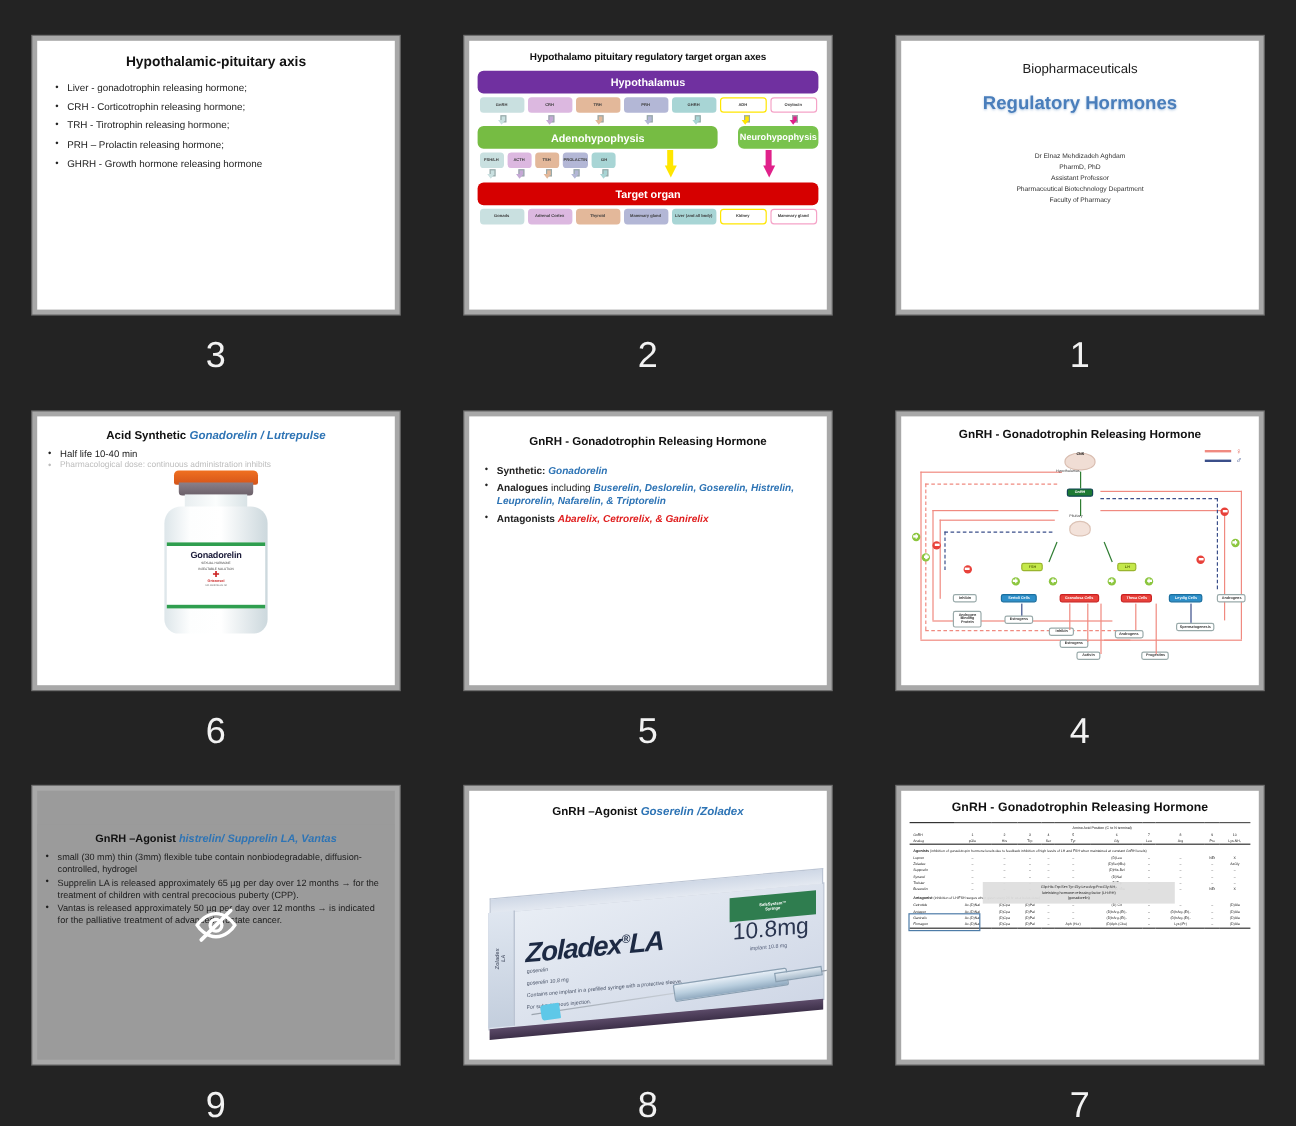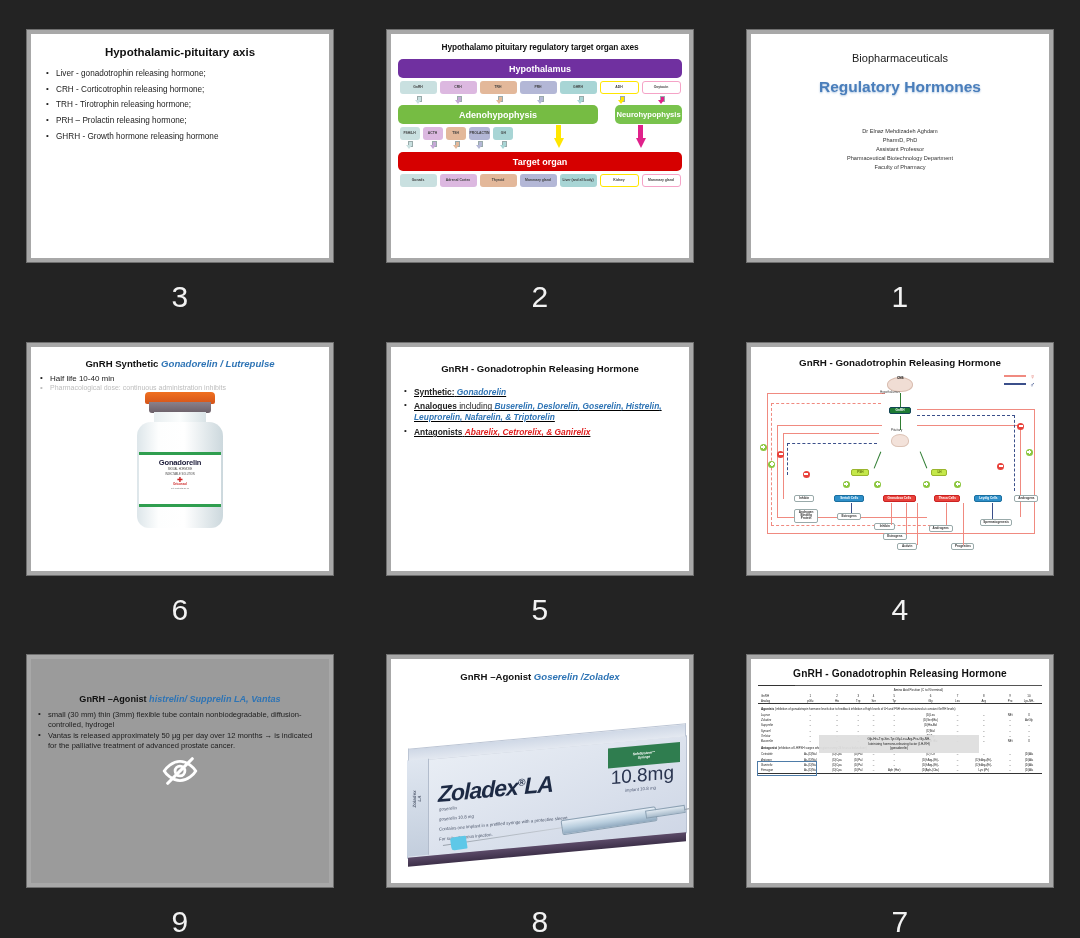--- a/index.html
+++ b/index.html
@@ -167,21 +167,21 @@
   }
   .vial .label .nm { font-size: 7.6px; font-weight: bold; color:#1c1c3a; letter-spacing:-.2px;}
   .vial .label .l2 { font-size: 2.6px; color:#444; margin-top:1.5px; }
   .vial .label .cross { color:#cc2222; font-size: 7px; line-height:.8; margin-top:1px;}
   .vial .label .brand { font-size: 3px; color:#cc2222; font-weight:bold; }
   .vial .label .l3 { font-size: 2.2px; color:#666; margin-top:1px;}
 
   
   .s5 { padding: 16px 12px; }
   .s5 .s-title { font-size: 9.6px; margin-bottom: 13px; }
-  .s5 .bullets { font-size: 8.4px; text-decoration: underline; }
+  .s5 .bullets { font-size: 8.4px; }
   .s5 .bullets li { margin-bottom: 4px; }
 
   
   .s4 { padding: 10px 6px 3px; }
   .s4 .s-title { font-size: 9.8px; margin-bottom: 3px; }
   .diagram4 { position: relative; width:100%; height: 176px; }
   .lg { position:absolute; right: 8px; top: 2px; font-size: 7px; }
   .lg .ln { display:flex; align-items:center; margin-bottom:1px; }
   .lg .bar { width: 22px; height:1.4px; margin-right:4px; }
   .nodebox {
@@ -462,21 +462,21 @@
         </div>
       </div>
     </div>
     <div class="slide-num">1</div>
   </div>
 
   <div class="cell">
     <div class="slide-frame">
       <div class="slide s6">
         <div class="s-title">
-          <span>GnRH Synthetic </span><span class="blue-b">Gonadorelin / Lutrepulse</span>
+          <span>Acid Synthetic </span><span class="blue-b">Gonadorelin / Lutrepulse</span>
         </div>
         <ul class="bullets">
           <li><span>Half life 10-40 min</span></li>
           <li class="faded"><span>Pharmacological dose: continuous administration inhibits</span></li>
         </ul>
         <div class="vial-wrap">
           <div class="vial">
             <div class="cap"></div>
             <div class="neckring"></div>
             <div class="neck"></div>
@@ -614,20 +614,21 @@
   </div>
 
   <div class="cell">
     <div class="slide-frame">
       <div class="slide grey s9">
         <div class="hdr">
           <span>GnRH –Agonist </span><span class="blue-b">histrelin/ Supprelin LA, Vantas</span>
         </div>
         <ul class="bullets">
           <li>small (30 mm) thin (3mm) flexible tube contain nonbiodegradable, diffusion-controlled, hydrogel</li>
+          <li>Supprelin LA is released approximately 65 µg per day over 12 months → for the treatment of children with central precocious puberty (CPP).</li>
           <li>Vantas is released approximately 50 µg per day over 12 months → is indicated for the palliative treatment of advanced prostate cancer.</li>
         </ul>
         <svg class="eyeoff" viewBox="0 0 48 48">
           <path d="M24 13c-9 0-16 7.5-18 11 2 3.5 9 11 18 11s16-7.5 18-11c-2-3.5-9-11-18-11z" fill="none" stroke="#ffffff" stroke-width="3.2"></path>
           <circle cx="24" cy="24" r="5.6" fill="none" stroke="#ffffff" stroke-width="3.2"></circle>
           <line x1="10" y1="38" x2="38" y2="10" stroke="#ffffff" stroke-width="3.6" stroke-linecap="round"></line>
         </svg>
       </div>
     </div>
     <div class="slide-num">9</div>

